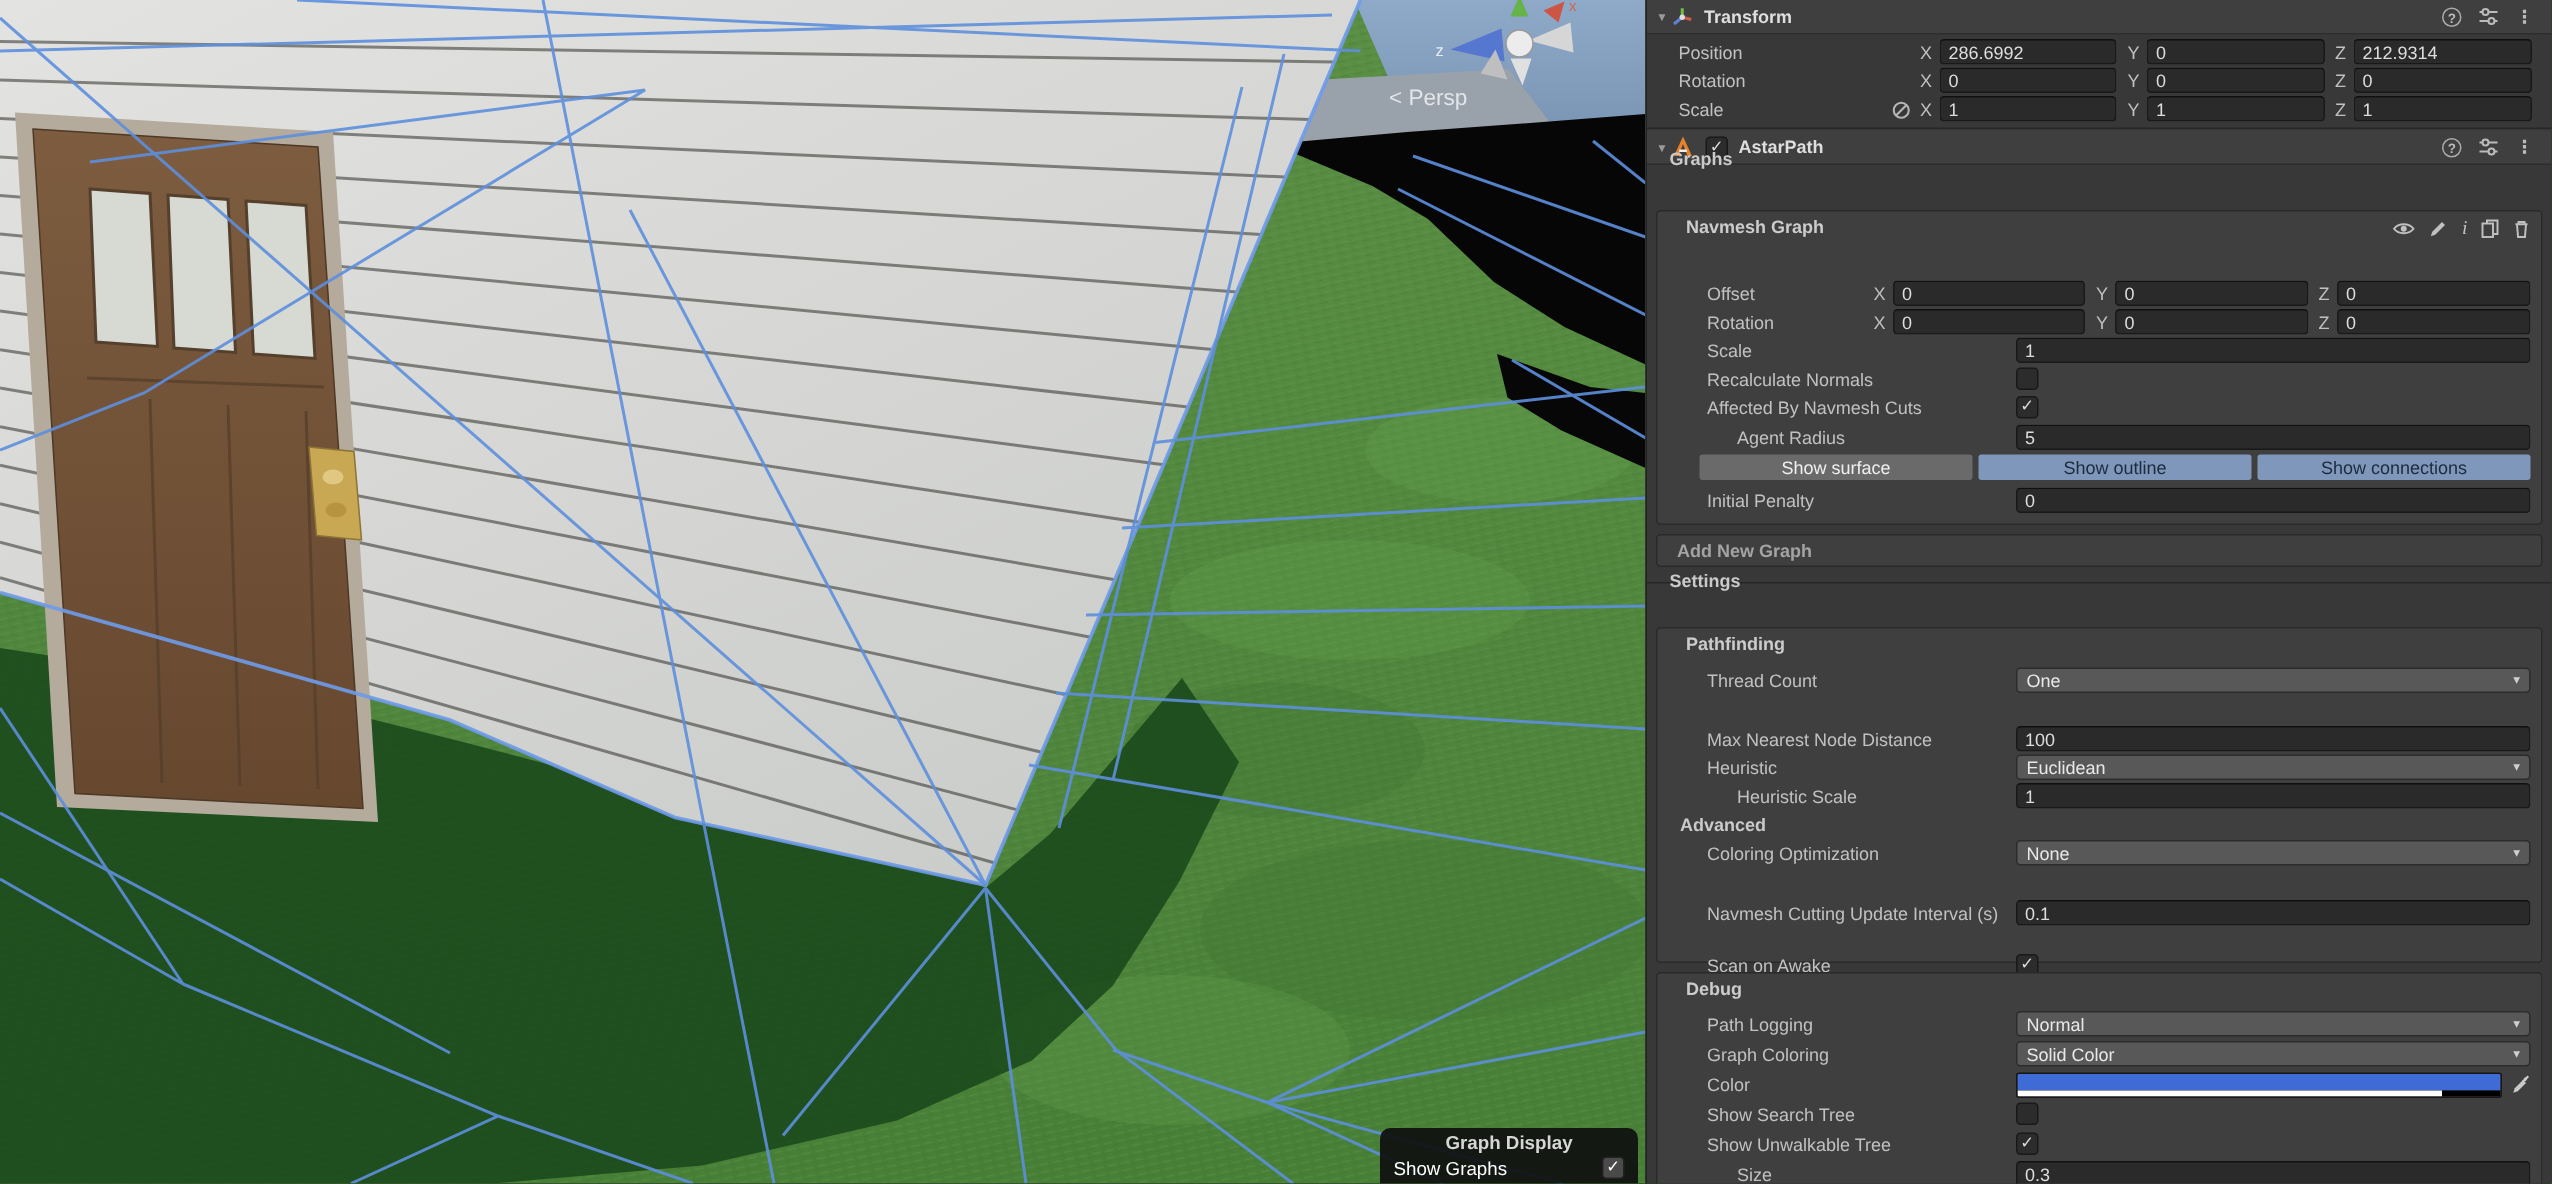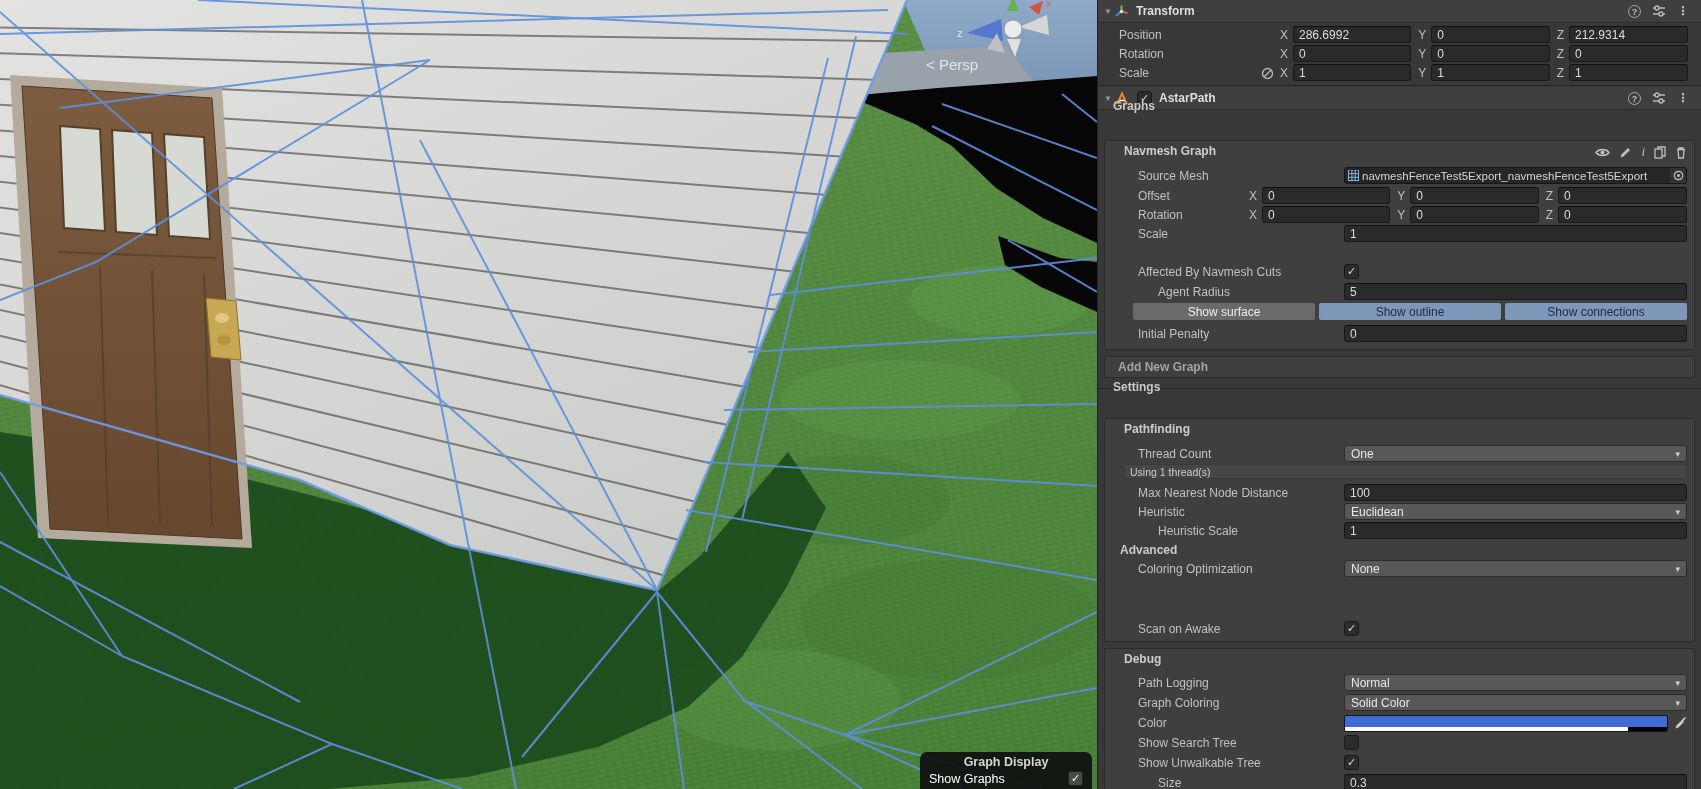--- a/index.html
+++ b/index.html
@@ -338,35 +338,20 @@
         <svg width="12" height="13" viewBox="0 0 12 13">
           <rect x="1" y="3" width="7" height="9" fill="none" stroke="#c0c0c0" stroke-width="1.3"></rect>
           <path d="M4,3 V1 H11 V10 H8" fill="none" stroke="#c0c0c0" stroke-width="1.3"></path>
         </svg>
         <svg width="12" height="13" viewBox="0 0 12 13">
           <path d="M2,3.5 H10 M4,3.5 V2 H8 V3.5" fill="none" stroke="#c0c0c0" stroke-width="1.3"></path>
           <path d="M3,3.5 L3.7,12 H8.3 L9,3.5" fill="none" stroke="#c0c0c0" stroke-width="1.3"></path>
         </svg>
       </span>
 
-      <div class="row" style="top:26px">
-        <span class="lbl" style="left:33px">Source Mesh</span>
-        <div class="objfield">
-          <svg width="11" height="11" viewBox="0 0 11 11" style="flex:0 0 auto;margin-left:3px">
-            <path d="M0,0 H11 M0,3.6 H11 M0,7.3 H11 M0,10.5 H11 M0.5,0 V11 M3.9,0 V11 M7.2,0 V11 M10.5,0 V11" stroke="#86b3e0" stroke-width="1"></path>
-          </svg>
-          <span class="objtxt">navmeshFenceTest5Export_navmeshFenceTest5Export</span>
-          <span class="objpick">
-            <svg width="11" height="11" viewBox="0 0 11 11">
-              <circle cx="5.5" cy="5.5" r="4.2" fill="none" stroke="#bbb" stroke-width="1.2"></circle>
-              <circle cx="5.5" cy="5.5" r="1.5" fill="#bbb"></circle>
-            </svg>
-          </span>
-        </div>
-      </div>
 
       <div class="row" style="top:46px">
         <span class="lbl" style="left:33px">Offset</span>
         <div class="xyz" style="left:144px;right:7px">
           <span class="grp">
               <span class="ax">X</span>
             <input class="field" value="0" style="">
             </span>
           <span class="grp">
               <span class="ax">Y</span>
@@ -397,20 +382,24 @@
         </div>
       </div>
 
       <div class="row" style="top:84px">
         <span class="lbl" style="left:33px">Scale</span>
         <div class="val">
             <input class="field" value="1" style="">
           </div>
       </div>
 
+      <div class="row" style="top:103px">
+        <span class="lbl" style="left:33px">Recalculate Normals</span>
+        <span class="checkbox" style="position:absolute;left:239px;top:1px"></span>
+      </div>
 
       <div class="row" style="top:122px">
         <span class="lbl" style="left:33px">Affected By Navmesh Cuts</span>
         <span class="checkbox checked" style="position:absolute;left:239px;top:1px">
             <span class="check">✓</span>
           </span>
       </div>
 
       <div class="row" style="top:142px">
         <span class="lbl" style="left:53px">Agent Radius</span>
@@ -447,21 +436,20 @@
       <div class="row" style="top:26px">
         <span class="lbl" style="left:33px">Thread Count</span>
         <div class="val">
           <div class="dropdown">
             <span>One</span>
             <span class="dd-arrow">▾</span>
           </div>
         </div>
       </div>
 
-      <div class="helpbox" style="top:45px">Using 1 thread(s)</div>
 
       <div class="row" style="top:65px">
         <span class="lbl" style="left:33px">Max Nearest Node Distance</span>
         <div class="val">
             <input class="field" value="100" style="">
           </div>
       </div>
 
       <div class="row" style="top:84px">
         <span class="lbl" style="left:33px">Heuristic</span>
@@ -486,22 +474,28 @@
         <span class="lbl" style="left:33px">Coloring Optimization</span>
         <div class="val">
           <div class="dropdown">
             <span>None</span>
             <span class="dd-arrow">▾</span>
           </div>
         </div>
       </div>
 
 
-
-      <div class="row" style="top:201px">
+      <div class="row" style="top:181px">
+        <span class="lbl" style="left:33px">Navmesh Cutting Update Interval (s)</span>
+        <div class="val">
+            <input class="field" value="0.1" style="">
+          </div>
+      </div>
+
+      <div class="row" style="top:216px">
         <span class="lbl" style="left:33px">Scan on Awake</span>
         <span class="checkbox checked" style="position:absolute;left:239px;top:1px">
             <span class="check">✓</span>
           </span>
       </div>
     </div>
 
     <div class="box" style="top:648px;height:141px;border-bottom:none;border-radius:3px 3px 0 0">
       <span class="box-title">Debug</span>
 

